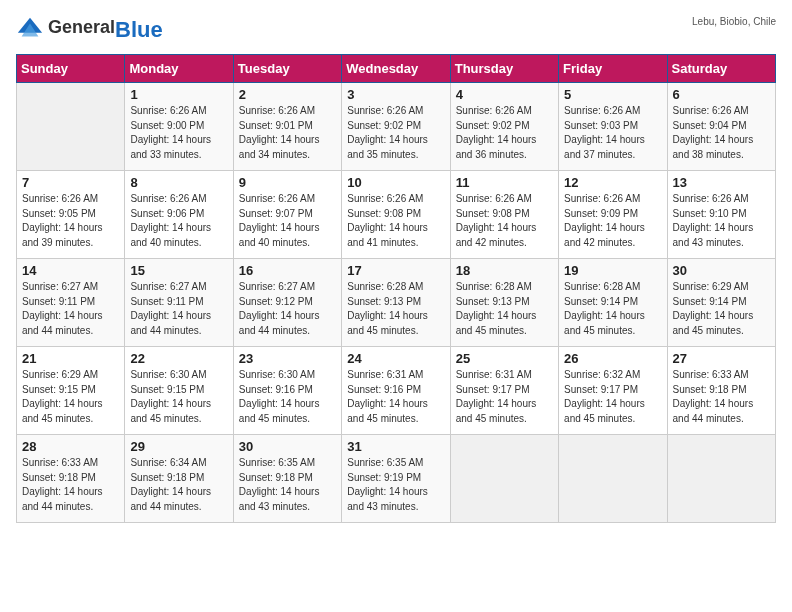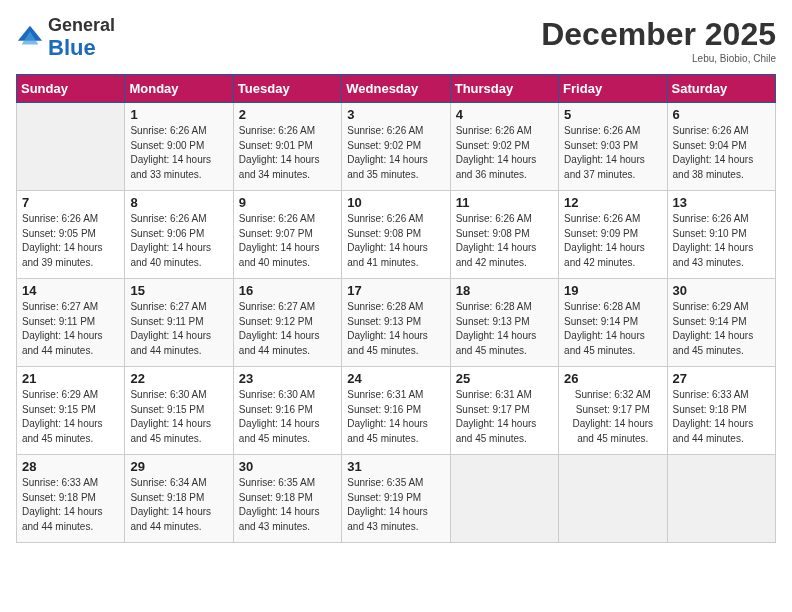--- a/index.html
+++ b/index.html
@@ -16,21 +16,21 @@
       align-items: flex-start;
       margin-bottom: 10px;
     }
     .logo {
       display: flex;
       align-items: center;
       gap: 4px;
     }
     .logo-text {
       display: flex;
-      flex-direction: column;
+      flex-direction: row;
       line-height: 1.1;
       justify-content: space-between;
     }
     .logo-general {
       font-size: 18px;
       font-weight: bold;
       color: #333;
     }
     .logo-blue {
       font-size: 22px;
@@ -101,21 +101,20 @@
     <svg class="logo-icon" viewBox="0 0 30 30" xmlns="http://www.w3.org/2000/svg">
       <polygon points="15,2 28,18 2,18" fill="#1a6bbf"></polygon>
       <polygon points="15,8 24,22 6,22" fill="#4a9de0" opacity="0.7"></polygon>
     </svg>
     <div class="logo-text">
       <span class="logo-general">General</span>
       <span class="logo-blue">Blue</span>
     </div>
   </div>
   <div class="title-area">
-    <div class="month-title">December 2025</div>
     <div class="location">Lebu, Biobio, Chile</div>
   </div>
 </div>
 
 <table>
   <thead>
     <tr>
     <th>Sunday</th>
         <th>Monday</th>
         <th>Tuesday</th>
@@ -304,21 +303,21 @@
         </td>
         <td>
           <span class="day-num">25</span>
           <div class="day-info" style="white-space: pre-line;">Sunrise: 6:31 AM
 Sunset: 9:17 PM
 Daylight: 14 hours
 and 45 minutes.</div>
         </td>
         <td>
           <span class="day-num">26</span>
-          <div class="day-info" style="white-space: pre-line; text-align: center;">Sunrise: 6:32 AM
+          <div class="day-info" style="white-space: pre-line;">Sunrise: 6:32 AM
 Sunset: 9:17 PM
 Daylight: 14 hours
 and 45 minutes.</div>
         </td>
         <td>
           <span class="day-num">27</span>
           <div class="day-info" style="white-space: pre-line;">Sunrise: 6:33 AM
 Sunset: 9:18 PM
 Daylight: 14 hours
 and 44 minutes.</div>

